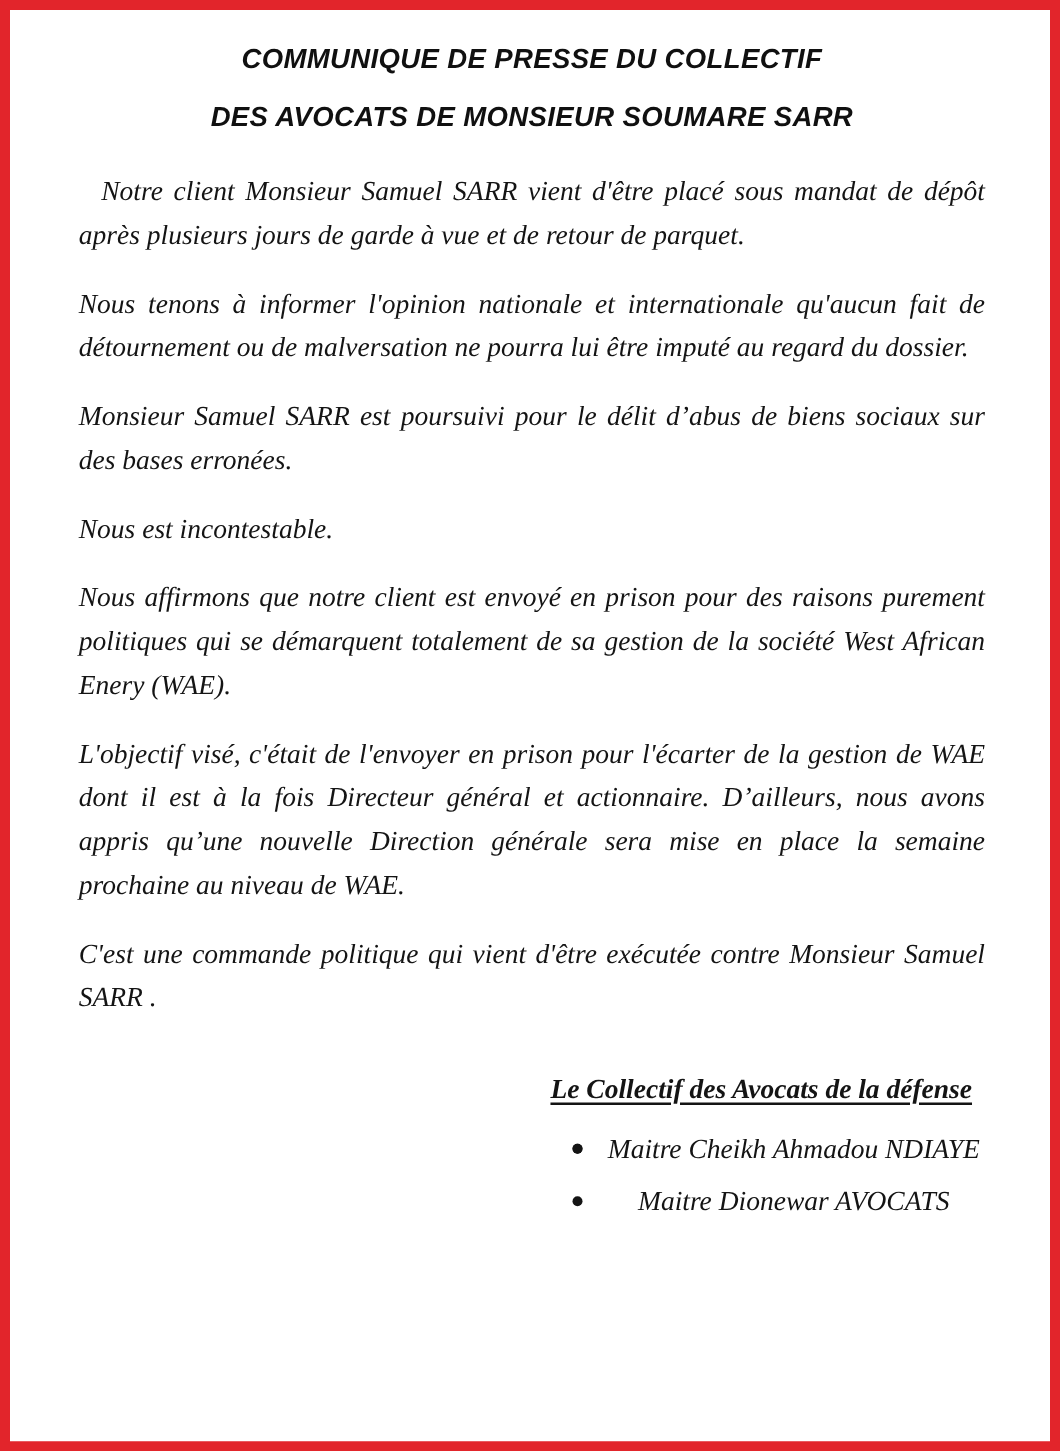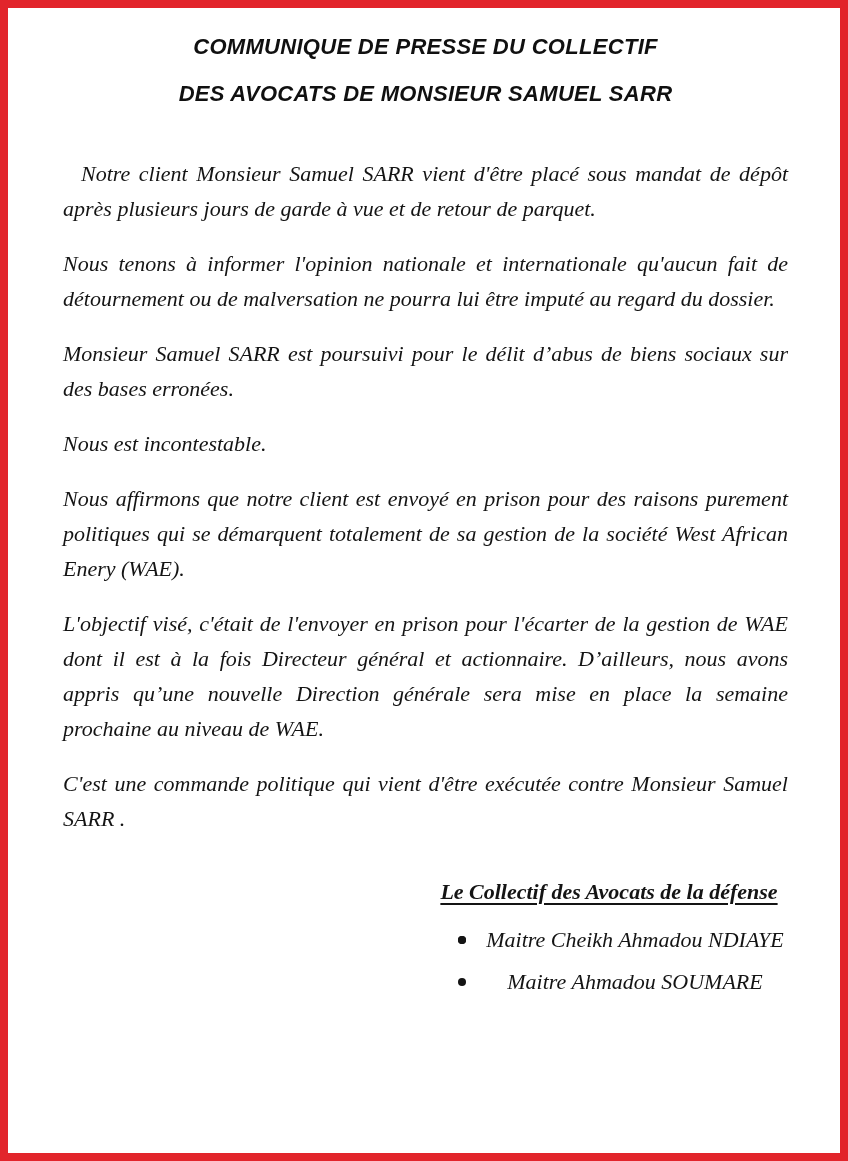--- a/index.html
+++ b/index.html
@@ -23,21 +23,21 @@
     text-align: center;
     font-family: "Liberation Sans", sans-serif;
     font-weight: bold;
     font-size: 22px;
     letter-spacing: 0.3px;
     color: #101010;
   }
   .doc-title .title-line { line-height: 47px; }
 
   .body-text {
-    margin-top: 39px;
+    margin-top: 18px;
     font-size: 22px;
     line-height: 35px;
     text-align: justify;
   }
   .body-text p { margin: 0 0 20px 0; }
   .body-text p.indent-first { text-indent: 18px; }
 
   .signature {
     margin-top: 38px;
     margin-left: 367px;
@@ -74,21 +74,21 @@
   }
 </style>
 </head>
 <body>
 
 <div class="page">
   <div class="content">
 
     <div class="doc-title">
       <div class="title-line">COMMUNIQUE DE PRESSE DU COLLECTIF</div>
-      <div class="title-line">DES AVOCATS DE MONSIEUR SAMUEL SARR</div>
+      <div class="title-line">DES AVOCATS DE MONSIEUR SOUMARE SARR</div>
     </div>
 
     <div class="body-text">
       <p class="indent-first">Notre client Monsieur Samuel SARR vient d'être placé sous mandat de dépôt après plusieurs jours de garde à vue et de retour de parquet.</p>
       <p>Nous tenons à informer l'opinion nationale et internationale qu'aucun fait de détournement ou de malversation ne pourra lui être imputé au regard du dossier.</p>
       <p>Monsieur Samuel SARR est poursuivi pour le délit d’abus de biens sociaux sur des bases erronées.</p>
       <p>Nous est incontestable.</p>
       <p>Nous affirmons que notre client est envoyé en prison pour des raisons purement politiques qui se démarquent totalement de sa gestion de la société West African Enery (WAE).</p>
       <p>L'objectif visé, c'était de l'envoyer en prison pour l'écarter de la gestion de WAE dont il est à la fois Directeur général et actionnaire. D’ailleurs, nous avons appris qu’une nouvelle Direction générale sera mise en place la semaine prochaine au niveau de WAE.</p>
       <p>C'est une commande politique qui vient d'être exécutée contre Monsieur Samuel SARR .</p>
@@ -99,19 +99,19 @@
       <ul class="lawyers">
         <li>
           <span class="bullet-dot"></span>
         </li>
         <li>
           <span class="bullet-dot"></span>
           <span>Maitre Cheikh Ahmadou NDIAYE</span>
         </li>
         <li>
           <span class="bullet-dot"></span>
-          <span>Maitre Ahmadou SOUMARE</span>
+          <span>Maitre Dionewar AVOCATS</span>
         </li>
       </ul>
     </div>
 
   </div>
 </div>
 
 </body></html>

